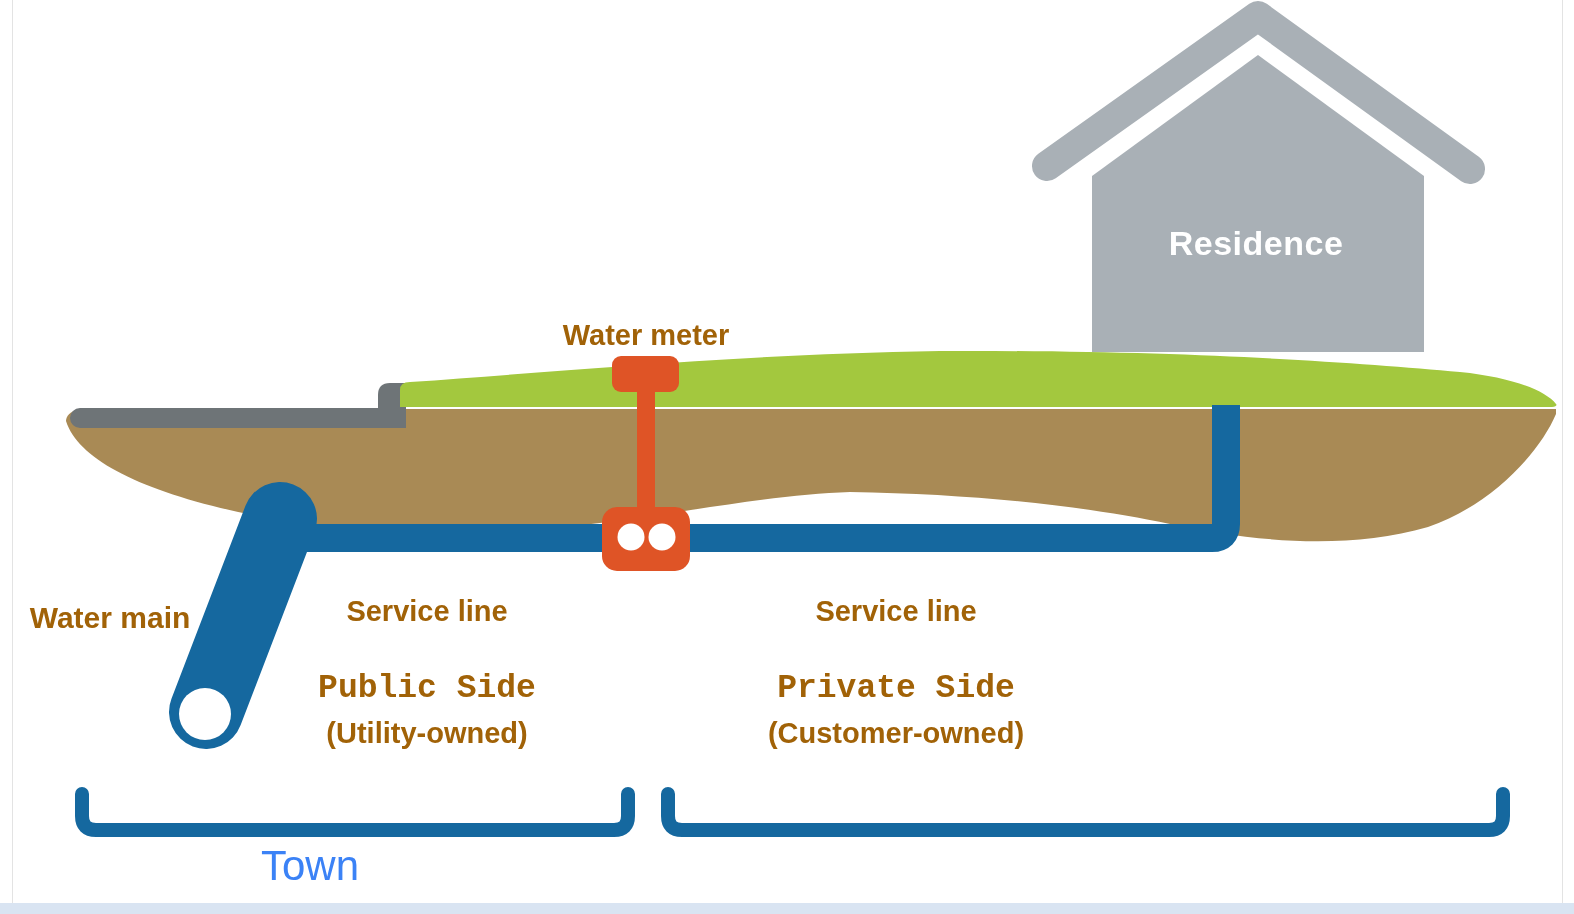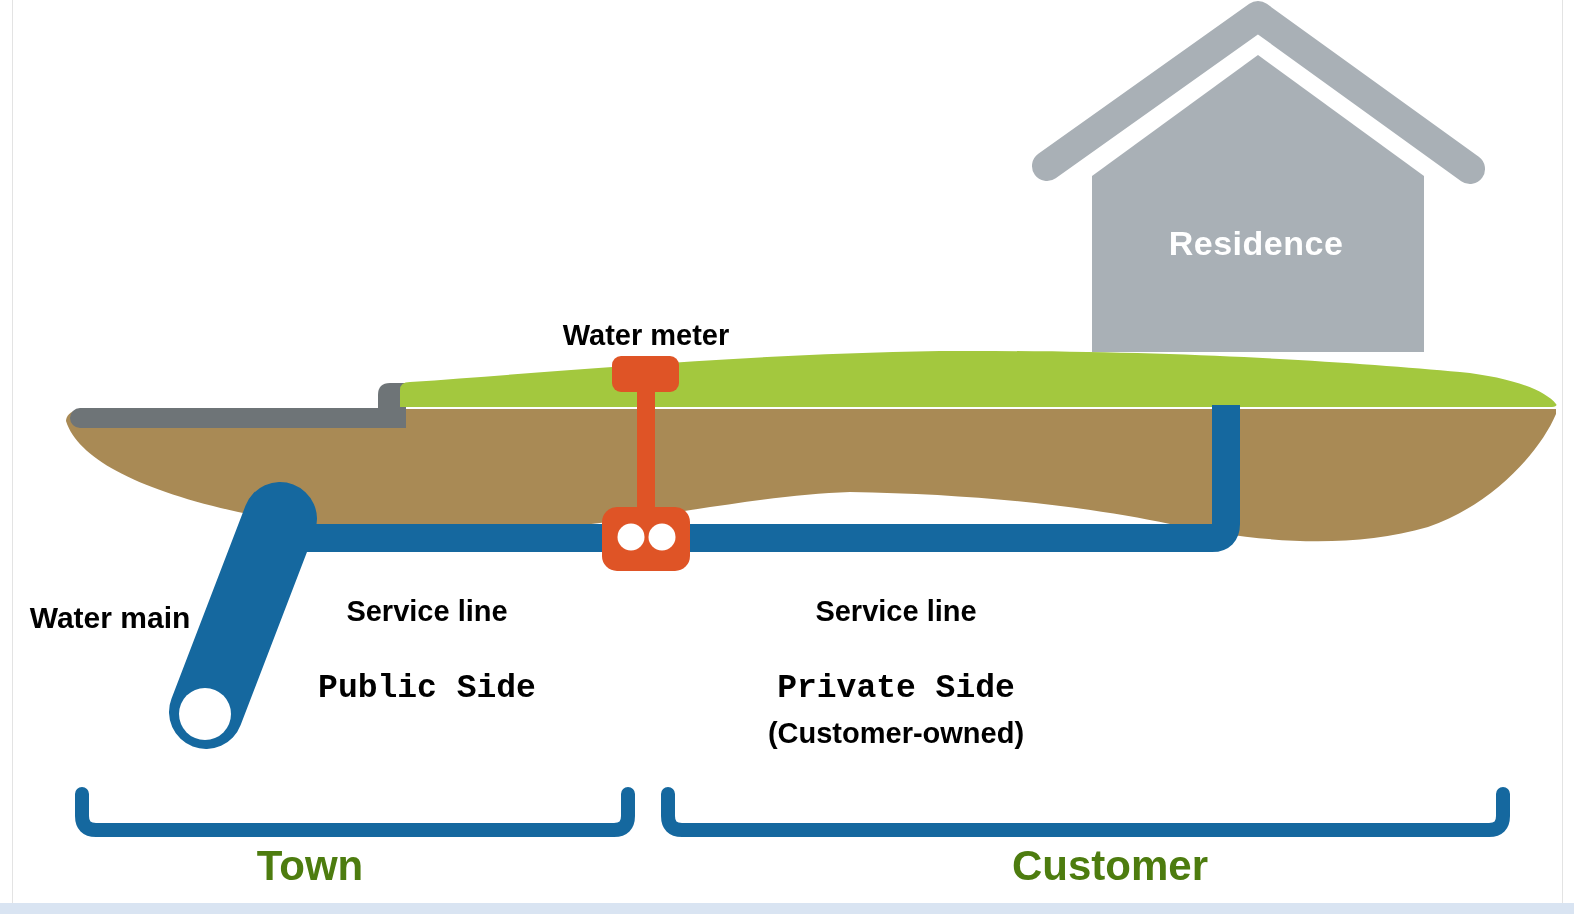--- a/index.html
+++ b/index.html
@@ -8,30 +8,30 @@
     width:1574px;height:914px;
     background:#ffffff;
     overflow:hidden;
     font-family:"Liberation Sans", sans-serif;
   }
   .stage svg{position:absolute;left:0;top:0;}
   .lbl{
     position:absolute;
     transform:translate(-50%,-50%);
     white-space:nowrap;
-    color:#000000;
+    color:#a16207;
     text-align:center;
   }
   .lbl.wrap{white-space:normal;}
   .fs-reg{font-size:29px;font-weight:700;}
   .fs-bold{font-size:33px;font-weight:700;font-family:Liberation Mono, monospace;}
   .meter-lbl{font-size:29px;font-weight:700;}
   .main-lbl{font-size:30px;font-weight:700;line-height:41px;width:170px;}
   .residence-lbl{font-size:34px;font-weight:700;color:#ffffff;letter-spacing:0.5px;}
-  .zone-lbl{font-size:42px;font-weight:700;color:#4d7c0f;}
+  .zone-lbl{font-size:42px;font-weight:400;color:#3b82f6;}
   .edge{position:absolute;top:0;bottom:0;width:1px;background:#e3e3e3;}
   .footer-strip{position:absolute;left:0;right:0;bottom:0;height:11px;}
 </style>
 </head>
 <body>
 
 <div class="stage">
 
   <svg width="1574" height="914" viewBox="0 0 1574 914">
 
@@ -82,28 +82,28 @@
   <div class="lbl meter-lbl" style="left:646px;top:335px;">Water meter</div>
 
   <div class="lbl residence-lbl" style="left:1256px;top:243px;">Residence</div>
 
   <div class="lbl main-lbl wrap" style="left:110px;top:617px;">Water main</div>
 
   <div class="lbl fs-reg" style="left:427px;top:611px;">Service line</div>
 
   <div class="lbl fs-bold" style="left:427px;top:688px;">Public Side</div>
 
+  <div class="lbl fs-reg" style="left:427px;top:733px;">(Utility-owned)</div>
 
   <div class="lbl fs-reg" style="left:896px;top:611px;">Service line</div>
 
   <div class="lbl fs-reg" style="left:896px;top:733px;">(Customer-owned)</div>
 
   <div class="lbl fs-bold" style="left:896px;top:688px;">Private Side</div>
 
   <div class="lbl zone-lbl" style="left:310px;top:866px;">Town</div>
 
-  <div class="lbl zone-lbl" style="left:1110px;top:866px;">Customer</div>
 
   <div class="edge" style="left:12px;"></div>
   <div class="edge" style="left:1562px;"></div>
 
   <div class="footer-strip" style="background: rgb(217, 228, 242);"></div>
 </div>
 
 </body></html>

